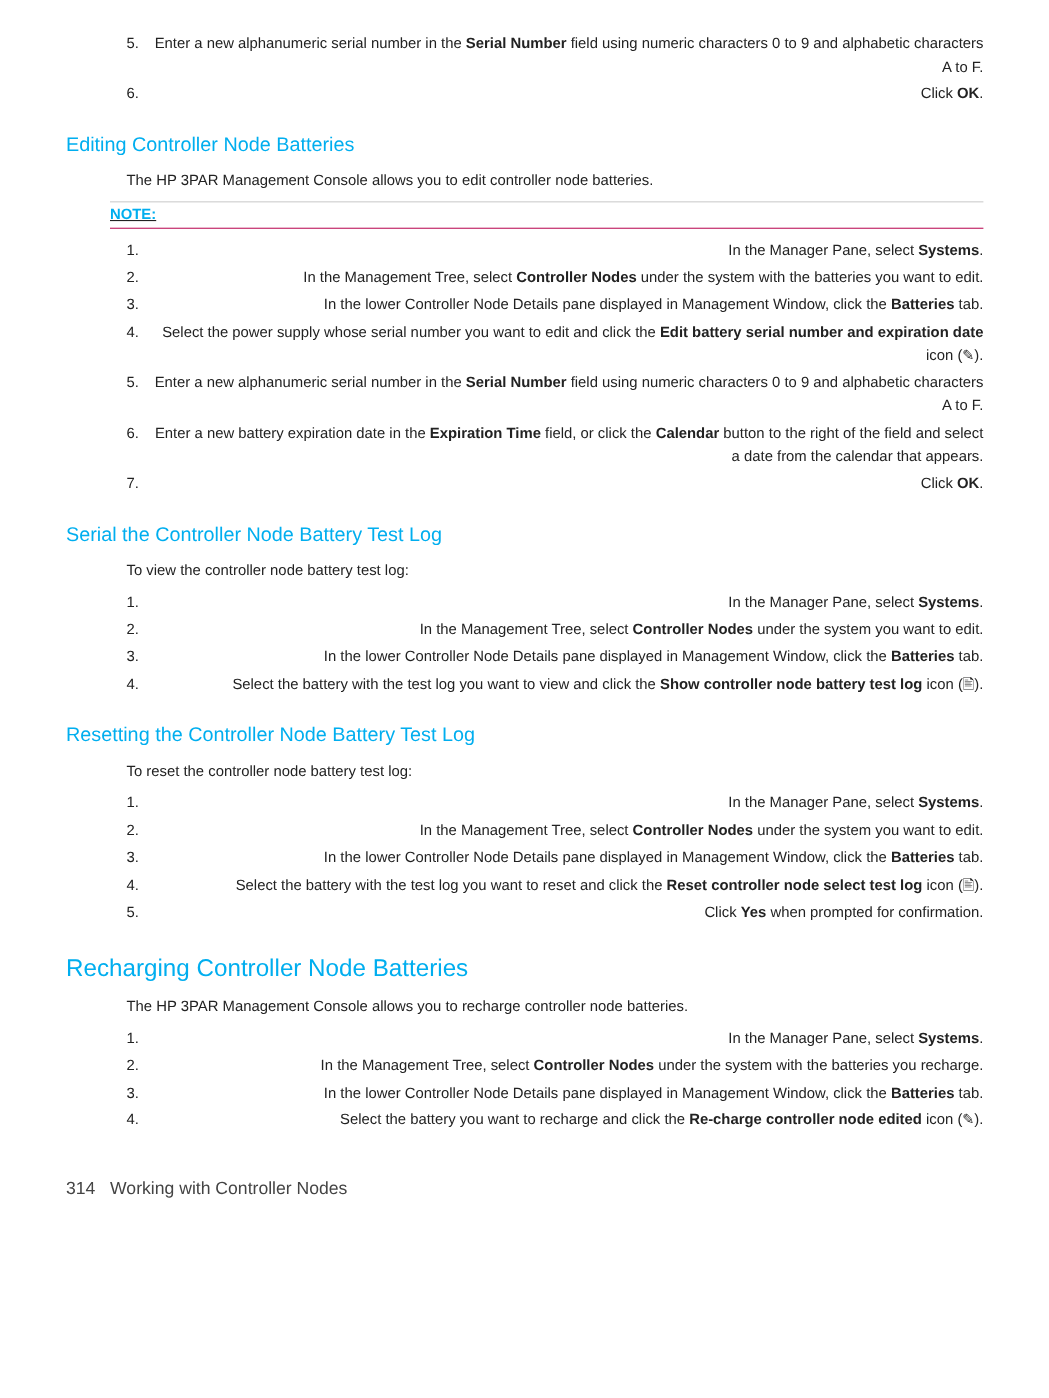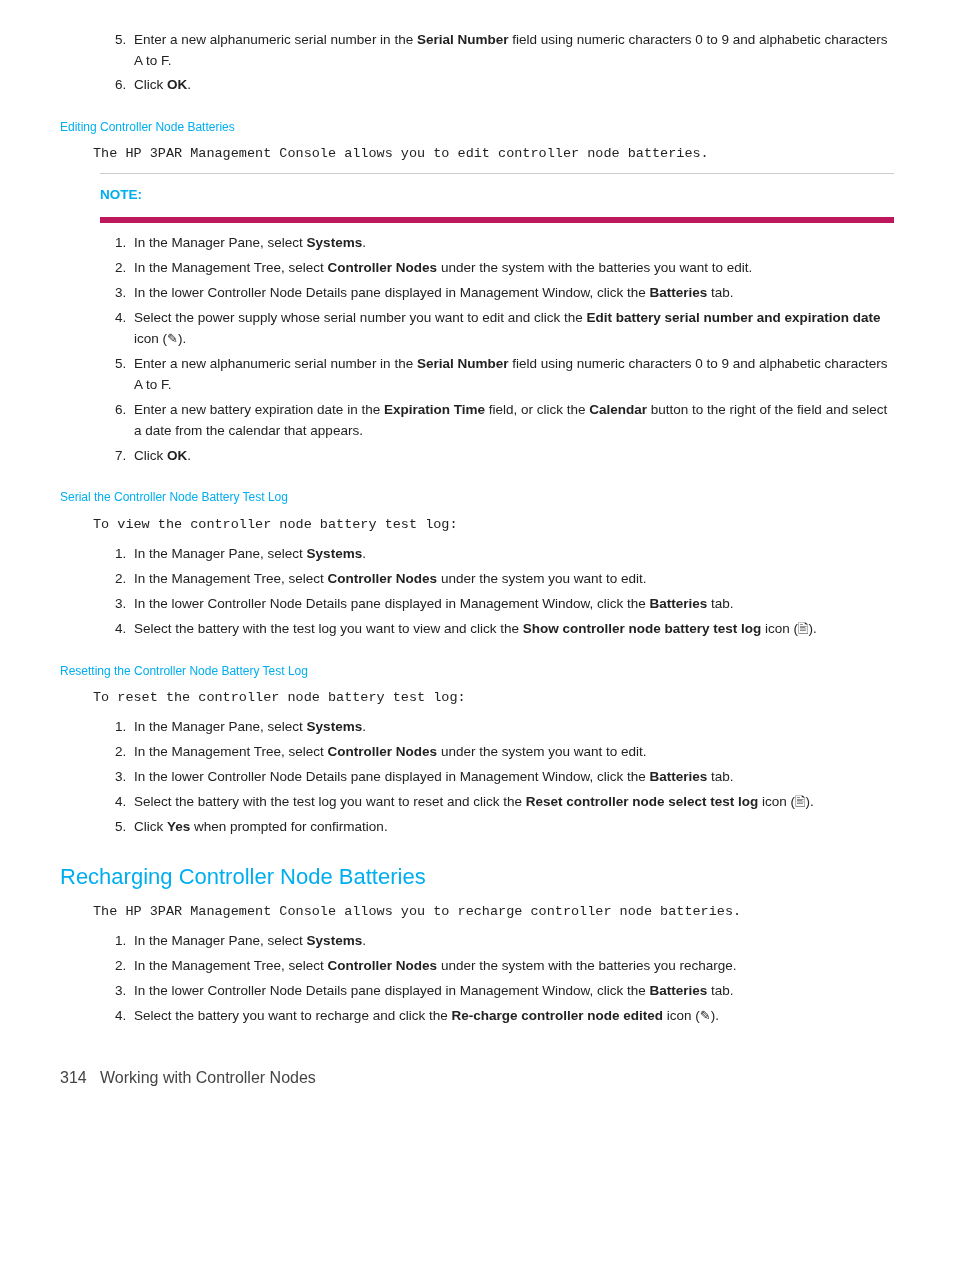--- a/index.html
+++ b/index.html
@@ -8,54 +8,55 @@
       font-family: Arial, Helvetica, sans-serif;
       font-size: 13.5px;
       color: #222222;
       width: 954px;
       min-height: 1271px;
       padding: 30px 60px 40px 60px;
       line-height: 1.55;
     }
     .section-heading {
       color: #00AEEF;
-      font-size: 12px;
+      font-size: 18px;
       font-weight: normal;
       margin-top: 22px;
       margin-bottom: 8px;
     }
     .intro-text {
-      margin-left: 33px;
+      margin-left: 55px;
       margin-bottom: 8px;
-      font-family: Liberation Mono, monospace;
     }
     .note-box {
       display: flex;
       border-top: 1px solid #cccccc;
-      border-bottom: 6px solid #be185d;
+      border-bottom: 1px solid #be185d;
       margin-left: 40px;
       margin-bottom: 10px;
-      padding: 11px 0;
+      padding: 1px 0;
+      text-decoration: underline;
     }
     .note-label {
       color: #00AEEF;
       font-weight: bold;
       min-width: 70px;
       font-size: 13.5px;
     }
     .note-text {
       font-size: 13.5px;
     }
     ol {
       margin-left: 70px;
       margin-bottom: 8px;
     }
     ol li {
       margin-bottom: 4px;
       padding-left: 4px;
+      text-align: right;
     }
     .bold { font-weight: bold; }
     .footer {
       margin-top: 40px;
       font-size: 16px;
       color: #444444;
     }
     
     .top-list {
       margin-left: 70px;

